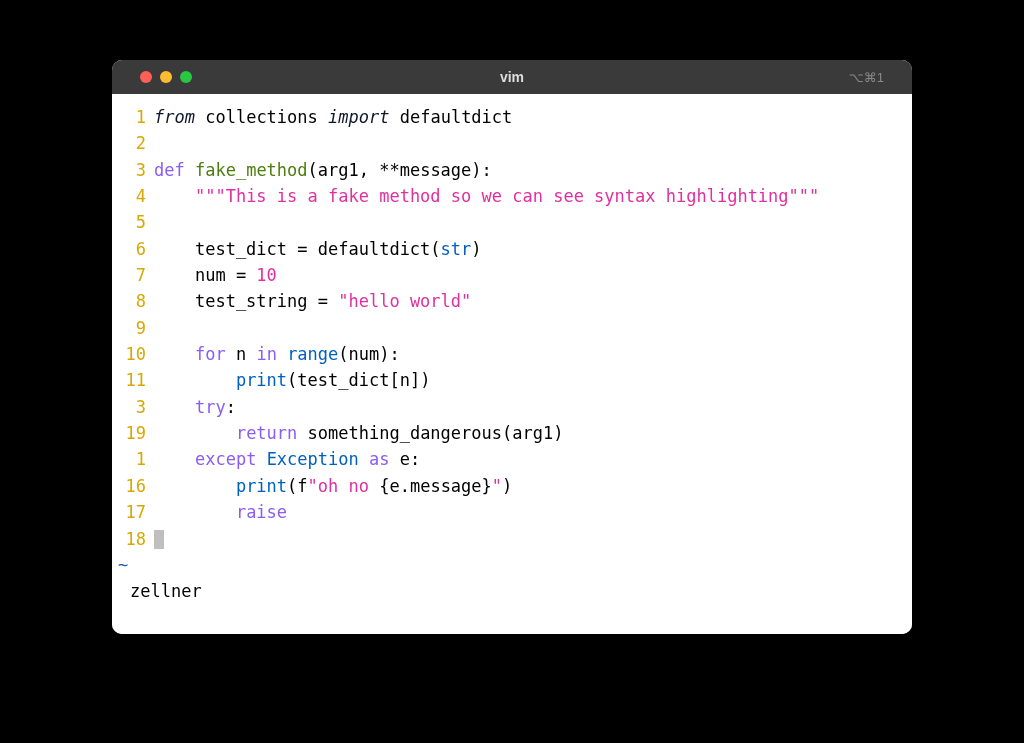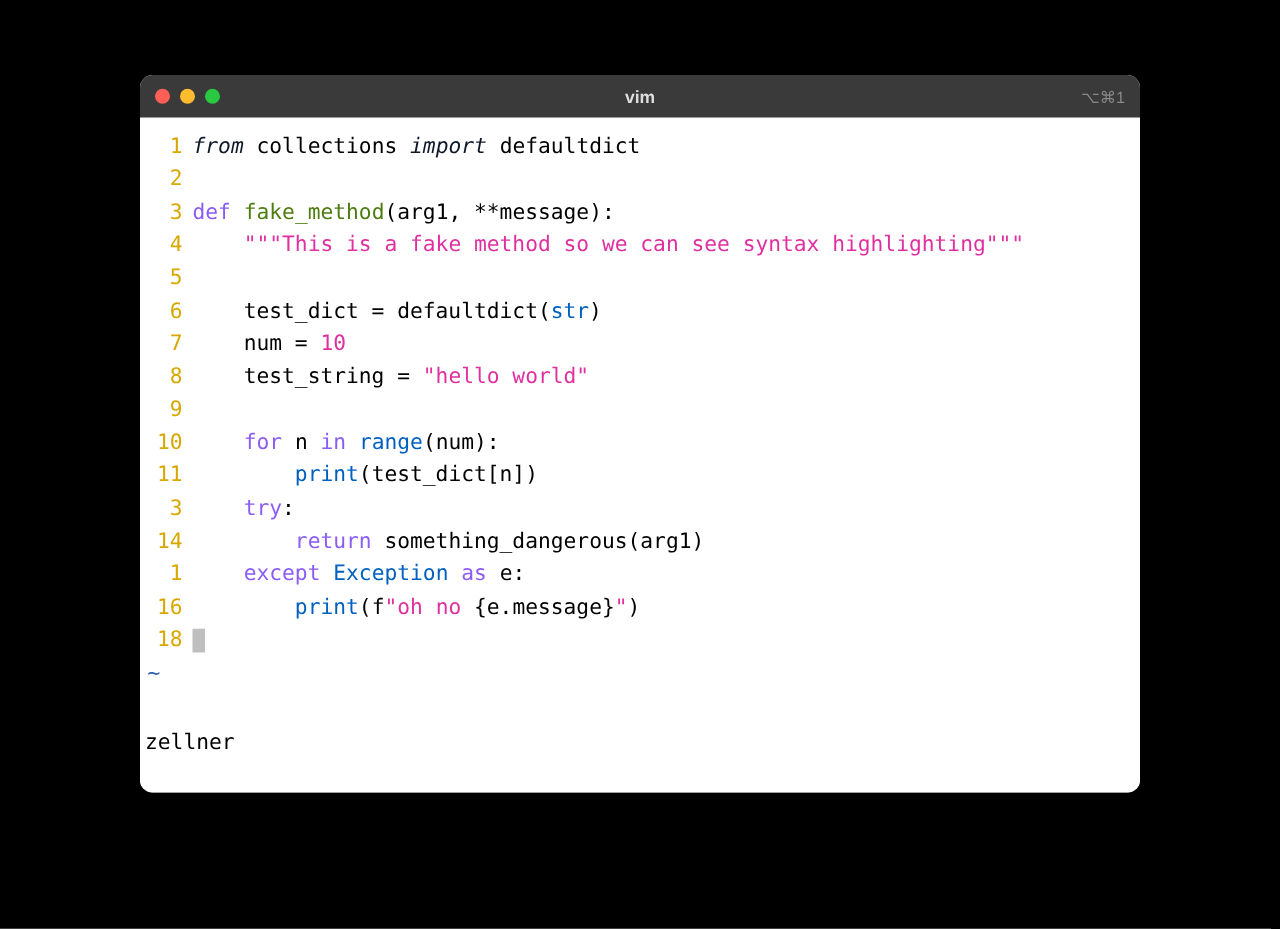--- a/index.html
+++ b/index.html
@@ -18,21 +18,21 @@
     border-radius: 10px;
     overflow: hidden;
     box-shadow: 0 8px 30px rgba(0,0,0,0.5);
     background: #fff;
   }
   .titlebar {
     background: #3a3a3a;
     height: 34px;
     display: flex;
     align-items: center;
-    padding: 0 12px;
+    padding: 0 28px;
     position: relative;
   }
   .traffic-lights {
     display: flex;
     gap: 8px;
   }
   .light {
     width: 12px;
     height: 12px;
     border-radius: 50%;
@@ -75,24 +75,23 @@
     color: #d9a800;
     user-select: none;
     flex-shrink: 0;
   }
   .code { flex: 1; }
   .tilde-line {
     padding-left: 6px;
     color: #2a5db0;
   }
   .statusbar {
-    padding: 0 6px 6px 4px;
+    padding: 0 6px 6px 18px;
     color: #000;
     font-size: 17px;
-    margin-top: 29px;
   }
   .cursor-block {
     display: inline-block;
     background: #bfbfbf;
     width: 0.6em;
     height: 1.1em;
     vertical-align: text-bottom;
   }
 
   
@@ -125,21 +124,22 @@
         <div class="line"><span class="lineno">3</span><span class="code"><span class="c-keyword">def</span><span class="c-black"> </span><span class="c-funcdef">fake_method</span><span class="c-black">(arg1, **message):</span></span></div>
         <div class="line"><span class="lineno">4</span><span class="code"><span class="c-black">    </span><span class="c-magenta">"""This is a fake method so we can see syntax highlighting"""</span></span></div>
         <div class="line"><span class="lineno">5</span><span class="code"></span></div>
         <div class="line"><span class="lineno">6</span><span class="code"><span class="c-black">    test_dict = defaultdict(</span><span class="c-builtin">str</span><span class="c-black">)</span></span></div>
         <div class="line"><span class="lineno">7</span><span class="code"><span class="c-black">    num = </span><span class="c-number">10</span></span></div>
         <div class="line"><span class="lineno">8</span><span class="code"><span class="c-black">    test_string = </span><span class="c-magenta">"hello world"</span></span></div>
         <div class="line"><span class="lineno">9</span><span class="code"></span></div>
         <div class="line"><span class="lineno">10</span><span class="code"><span class="c-black">    </span><span class="c-keyword">for</span><span class="c-black"> n </span><span class="c-keyword">in</span><span class="c-black"> </span><span class="c-builtin">range</span><span class="c-black">(num):</span></span></div>
         <div class="line"><span class="lineno">11</span><span class="code"><span class="c-black">        </span><span class="c-builtin">print</span><span class="c-black">(test_dict[n])</span></span></div>
         <div class="line"><span class="lineno">3</span><span class="code"><span class="c-black">    </span><span class="c-keyword">try</span><span class="c-black">:</span></span></div>
-        <div class="line"><span class="lineno">14</span><span class="code"><span class="c-black">        </span><span class="c-keyword">return</span><span class="c-black"> something_dangerous(arg1)</span></span></div>
+        <div class="line"><span class="lineno">19</span><span class="code"><span class="c-black">        </span><span class="c-keyword">return</span><span class="c-black"> something_dangerous(arg1)</span></span></div>
         <div class="line"><span class="lineno">1</span><span class="code"><span class="c-black">    </span><span class="c-keyword">except</span><span class="c-black"> </span><span class="c-builtin">Exception</span><span class="c-black"> </span><span class="c-keyword">as</span><span class="c-black"> e:</span></span></div>
         <div class="line"><span class="lineno">16</span><span class="code"><span class="c-black">        </span><span class="c-builtin">print</span><span class="c-black">(f</span><span class="c-magenta">"oh no </span><span class="c-black">{e.message}</span><span class="c-magenta">"</span><span class="c-black">)</span></span></div>
+        <div class="line"><span class="lineno">17</span><span class="code"><span class="c-black">        </span><span class="c-keyword">raise</span></span></div>
         <div class="line"><span class="lineno">18</span><span class="code"><span class="cursor-block"></span></span></div>
       </div>
     <div class="line tilde-line">~</div>
     <div class="statusbar">zellner</div>
   </div>
 </div>
 
 </body></html>

